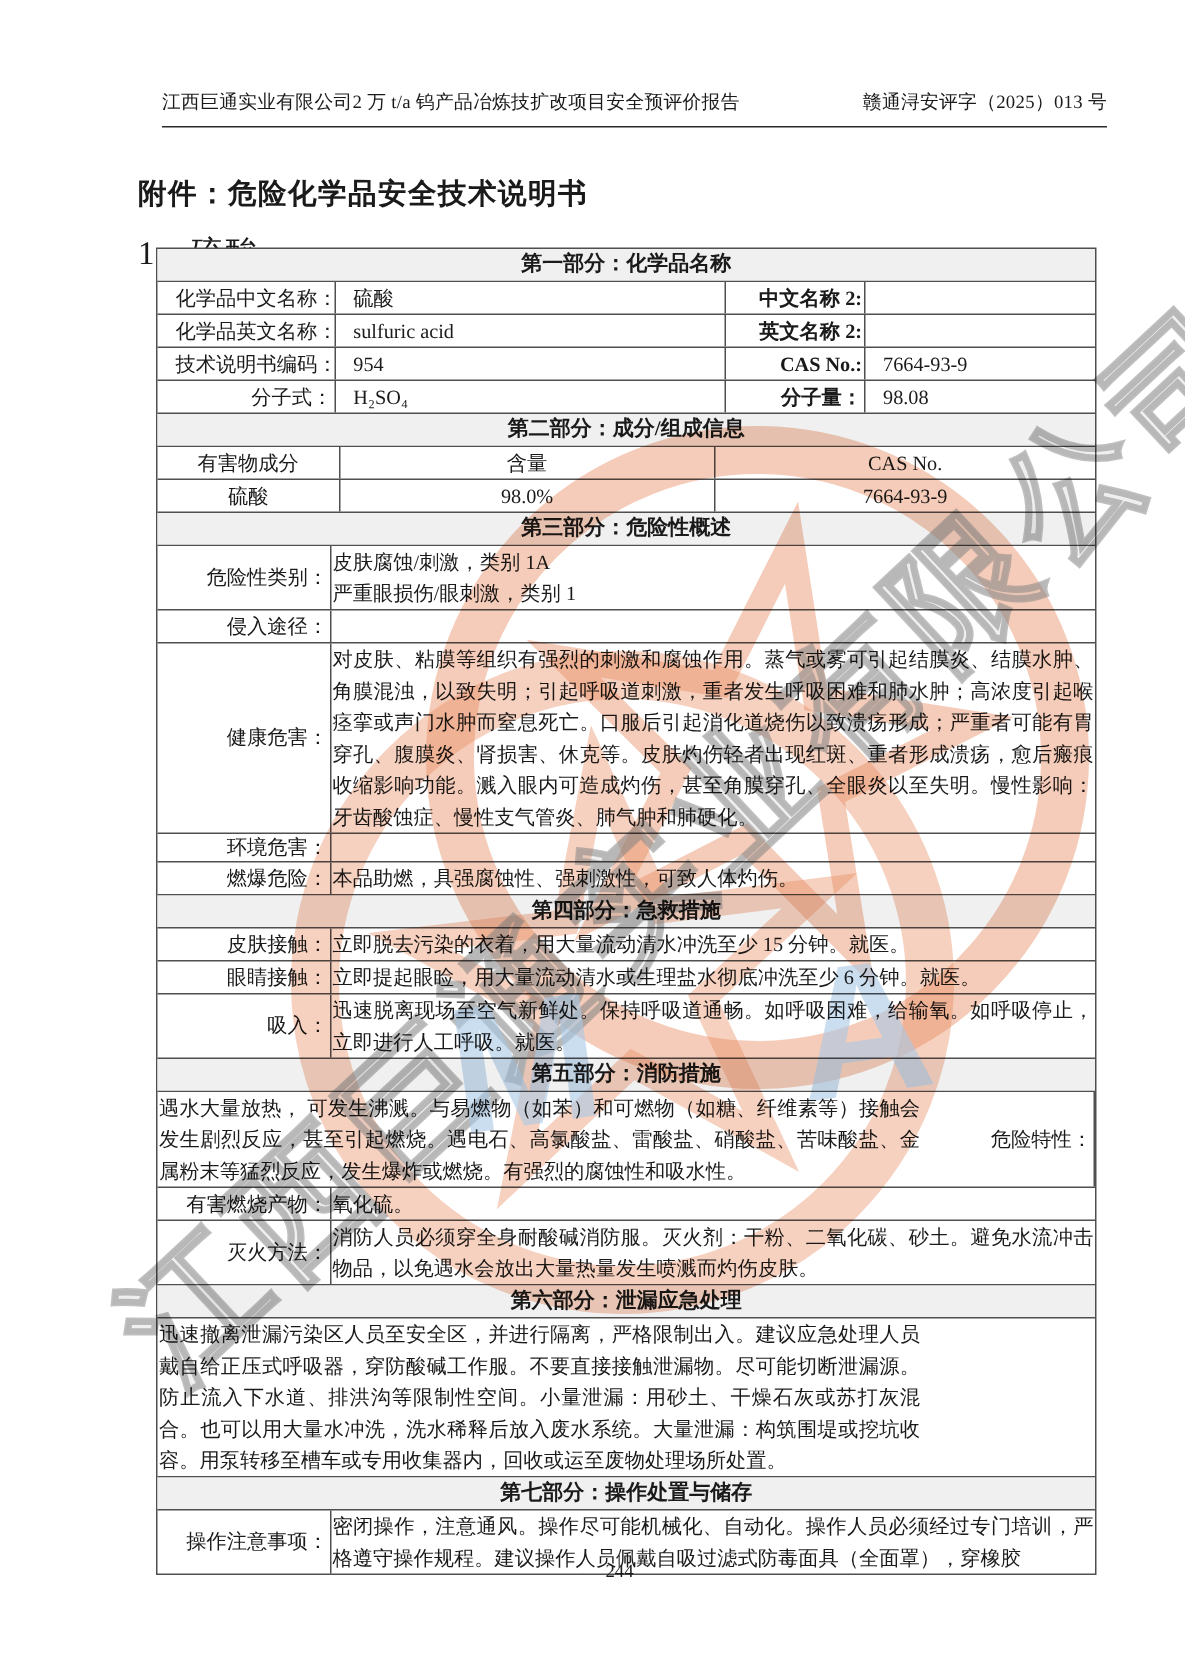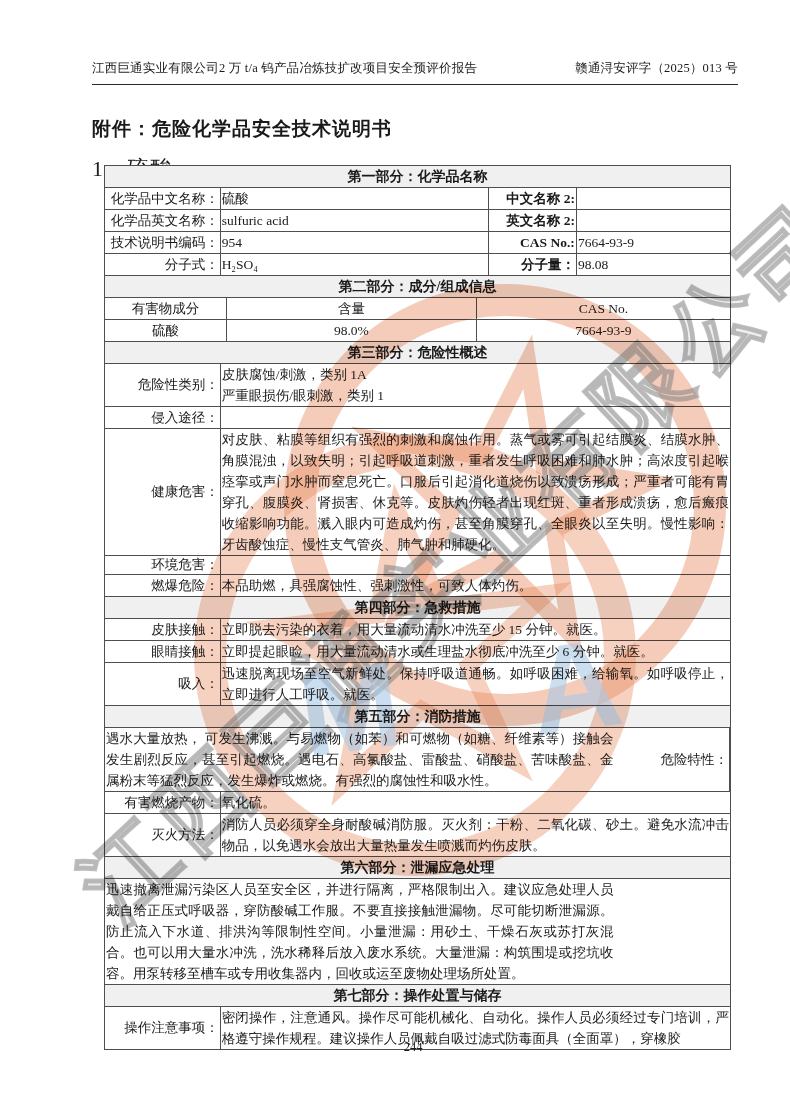--- a/index.html
+++ b/index.html
@@ -1,38 +1,38 @@
 <!DOCTYPE html>
 <html><head>
 <meta charset="utf-8">
 <style>
   html,body{margin:0;padding:0;background:#fff;}
   .page{
     position:relative;width:790px;height:1117px;background:#fff;overflow:hidden;
     font-family:"Liberation Serif","DejaVu Serif",serif;color:#1a1a1a;
   }
   
-  .pagehead{position:absolute;left:92px;right:52px;top:60px;}
+  .pagehead{position:absolute;left:108px;right:52px;top:60px;}
   .pagehead-row{display:flex;justify-content:space-between;align-items:baseline;font-size:12.5px;letter-spacing:.2px;}
   .pagehead-rule{border-bottom:1.5px solid #2a2a2a;margin-top:7px;}
   .doc-title{position:absolute;left:92px;top:116px;font-size:19px;font-weight:bold;letter-spacing:1px;}
   .doc-subtitle{position:absolute;left:92px;top:154px;font-size:22px;letter-spacing:1px;}
 
   
   .sds-table{
     position:absolute;left:104px;top:165px;width:627px;
     border:1px solid #4f4f4f;font-size:13.5px;box-sizing:border-box;background:transparent;
   }
   .trow{display:flex;border-top:1px solid #4f4f4f;align-items:stretch;box-sizing:border-box;}
   .trow:first-child{border-top:none;}
   .sechead{background:#f0f0f0;text-align:center;font-weight:bold;font-size:14px;line-height:21px;height:21px;display:block;}
   .c{padding:0 1px;box-sizing:border-box;}
   .bR{border-right:1px solid #4f4f4f;}
   
-  .p1 .c{height:21px;line-height:21px;white-space:nowrap;overflow:hidden;}
+  .p1 .c{height:21px;line-height:21px;white-space:nowrap;overflow:hidden;margin-left:11px;}
   .p1-l1{width:18.5%;text-align:right;}
   .p1-v1{width:43%;text-align:left;}
   .p1-l2{width:14%;text-align:right;font-weight:bold;}
   .p1-v2{width:24.5%;text-align:left;}
   
   .p2 .c{height:21px;line-height:21px;text-align:center;}
   .p2-c1{width:19.5%;}
   .p2-c2{width:40%;}
   .p2-c3{width:40.5%;}
   

